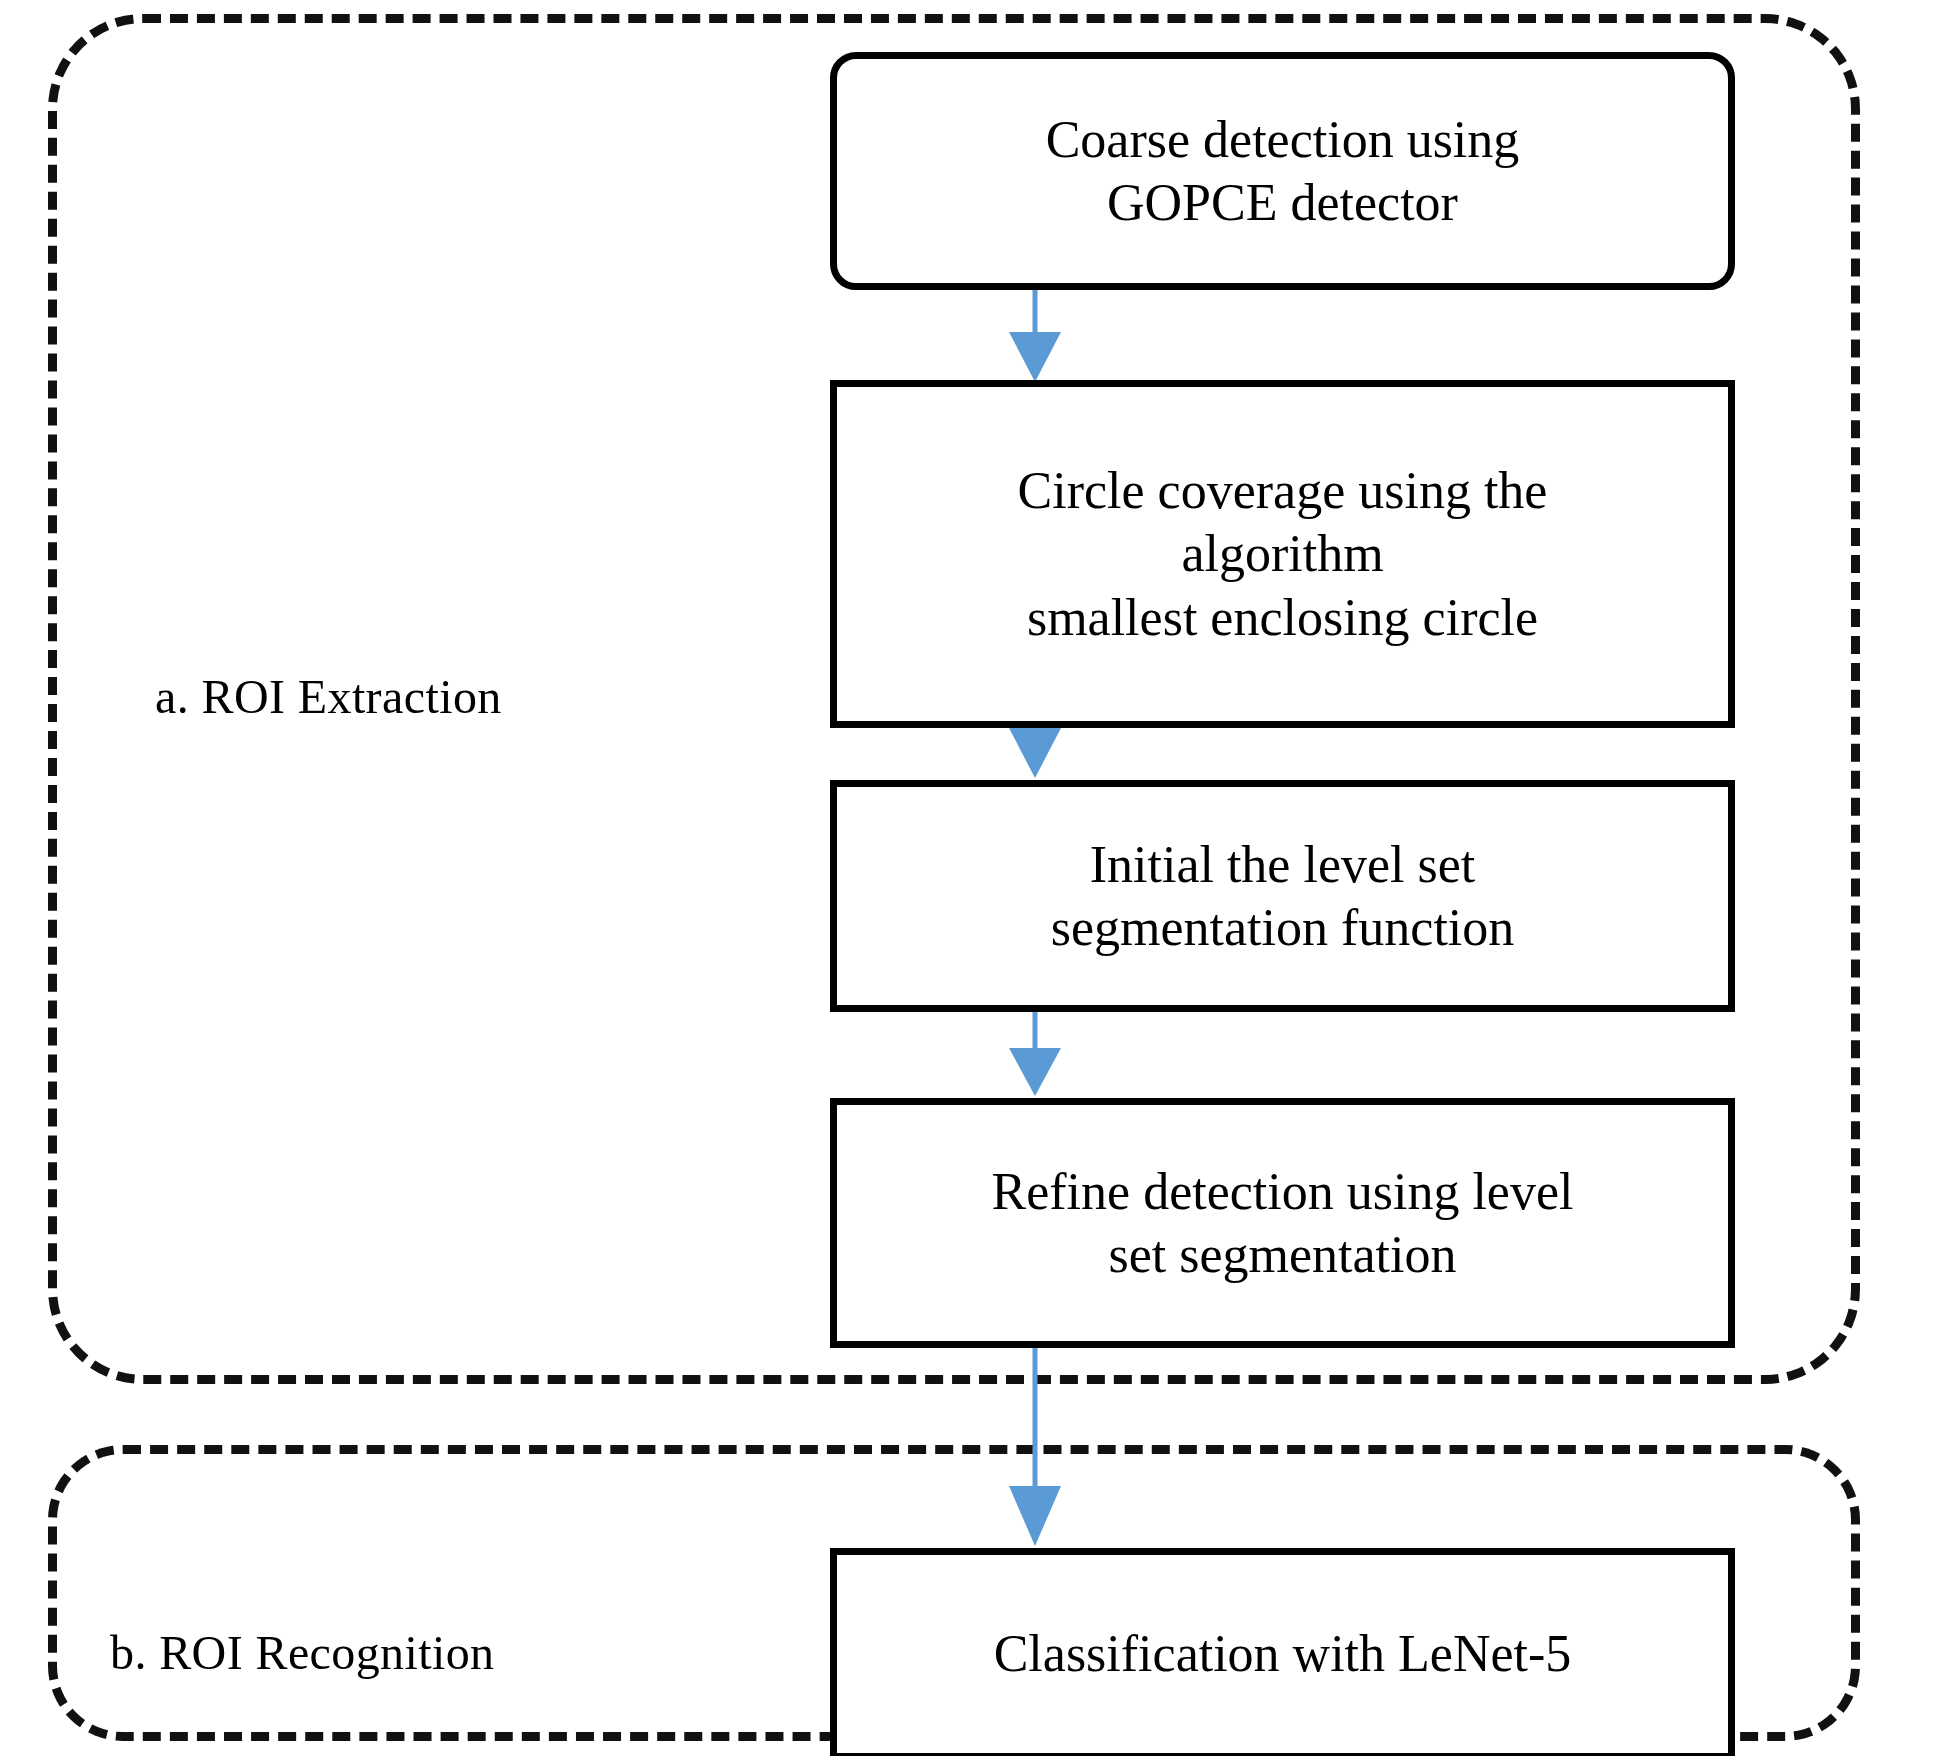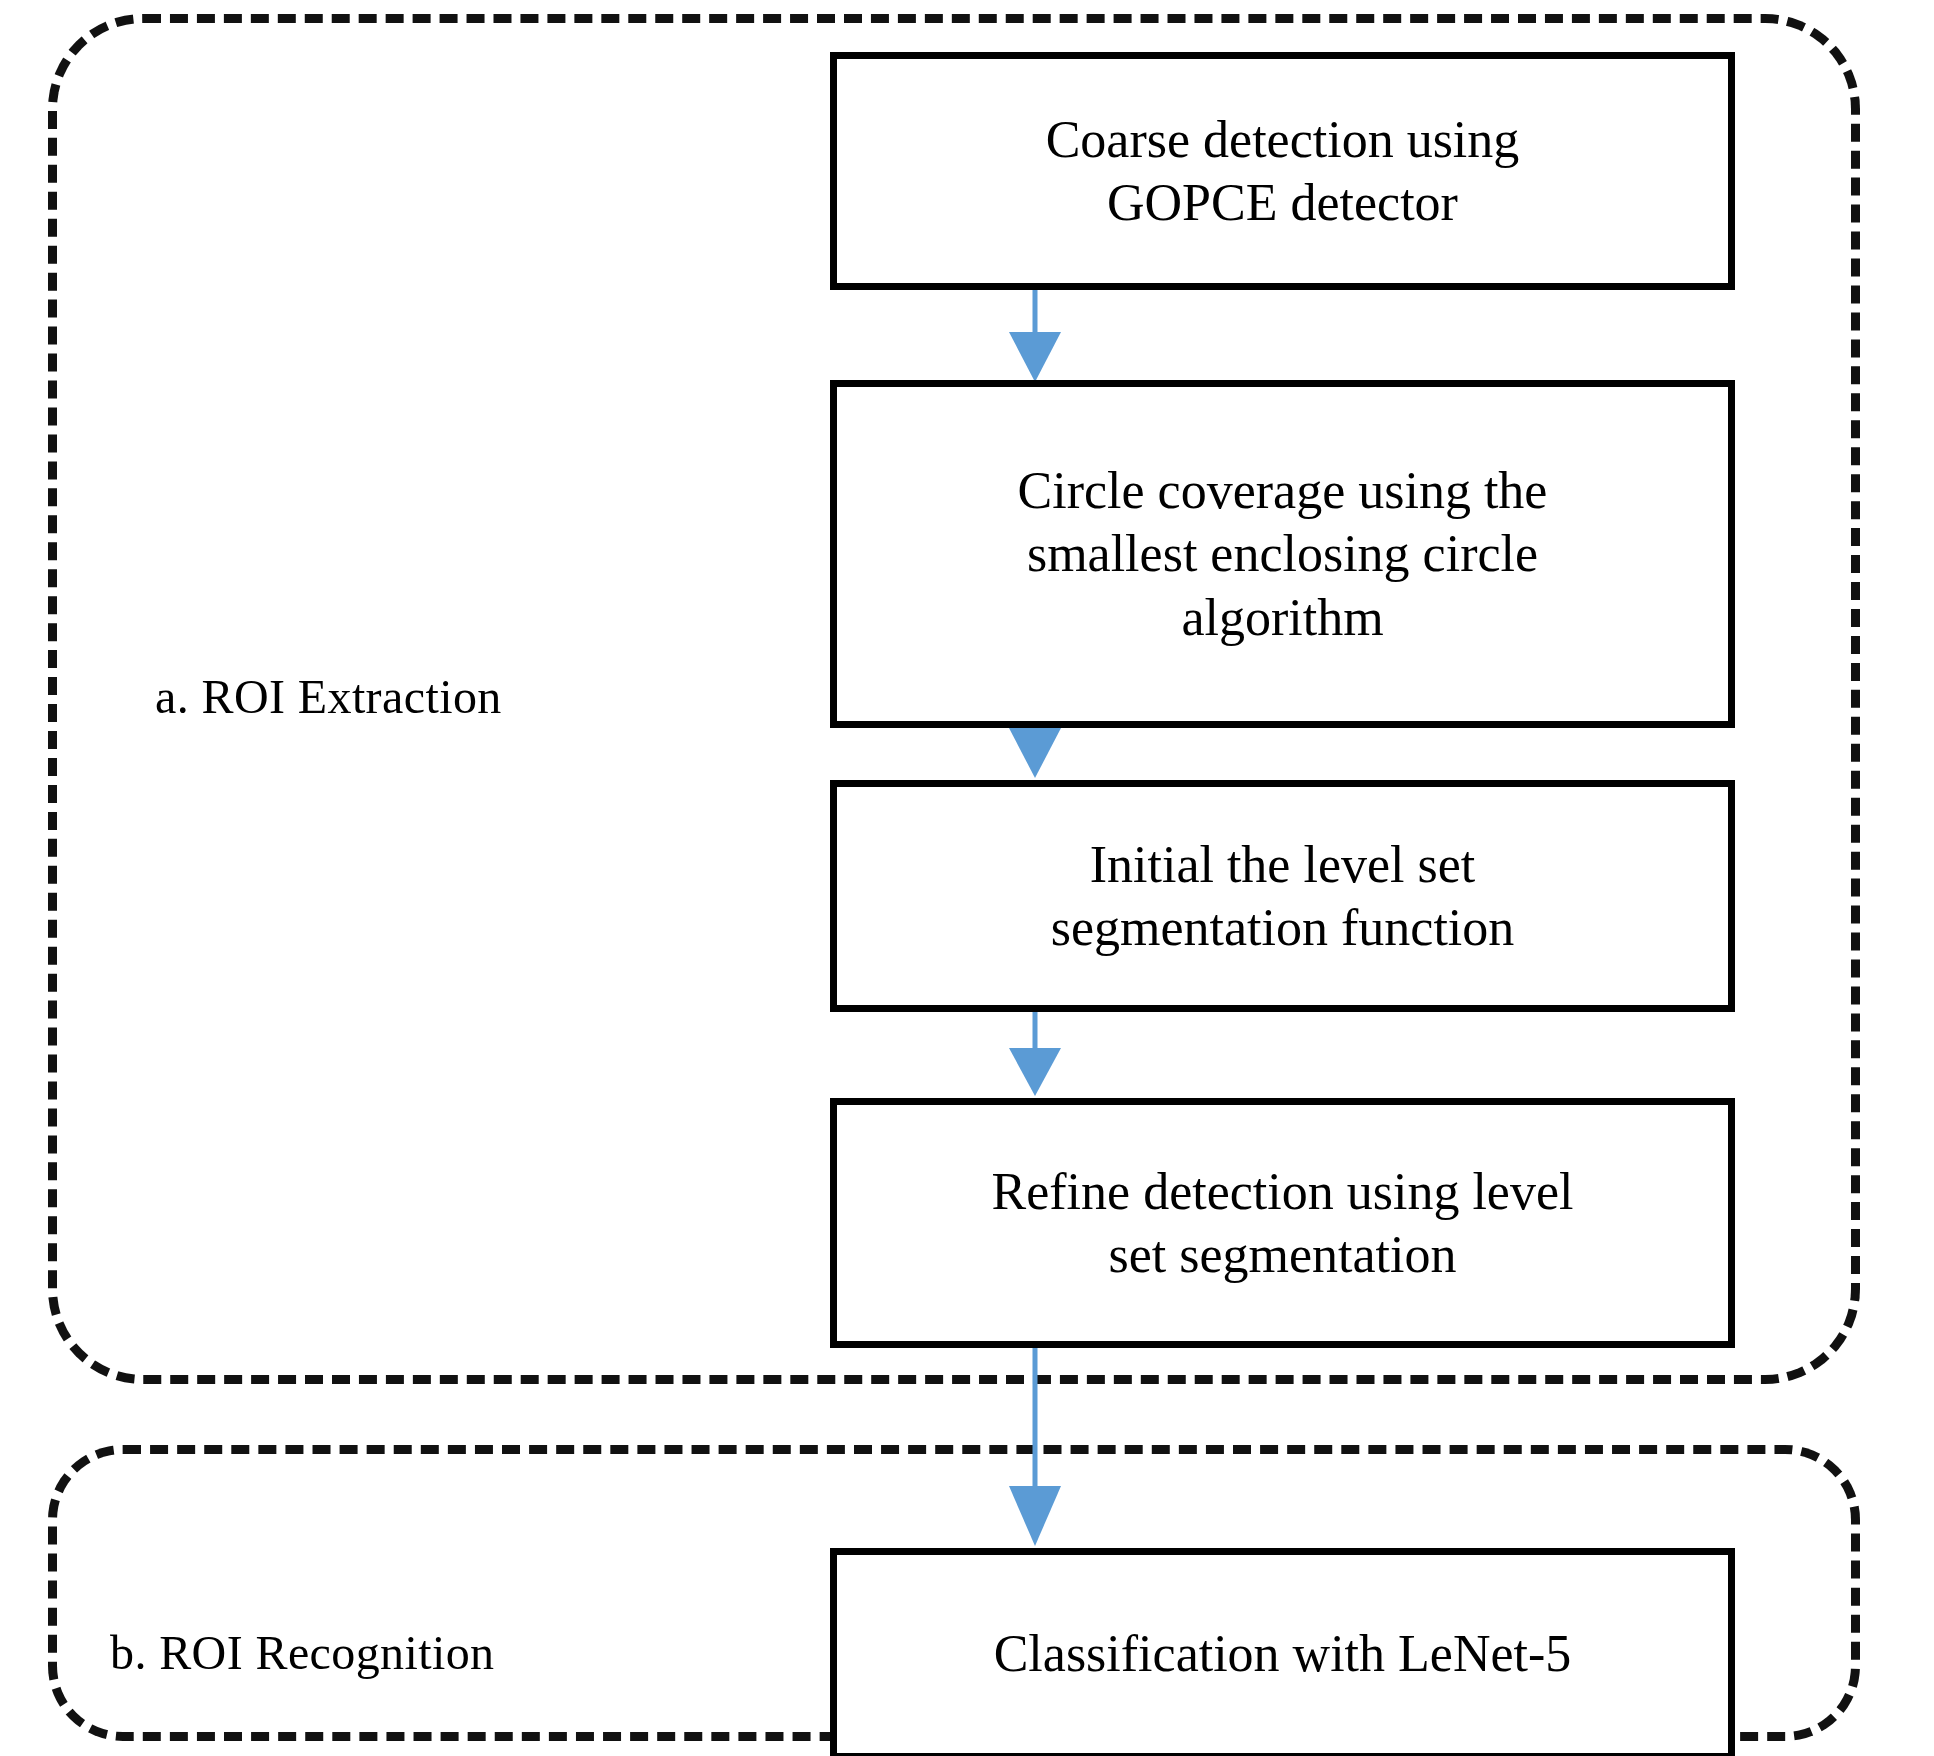--- a/index.html
+++ b/index.html
@@ -68,21 +68,21 @@
     display: flex;
     align-items: center;
     justify-content: center;
     text-align: center;
     font-size: 52px;
     line-height: 1.22;
     padding: 6px 26px;
   }
   .flow-box span { display: block; }
 
-  #box-coarse-detection   { left: 830px; top: 52px;   width: 905px; height: 238px; }
+  #box-coarse-detection   { left: 830px; top: 52px;   width: 905px; height: 238px; border-radius: 26px; }
   #box-circle-coverage    { left: 830px; top: 380px;  width: 905px; height: 348px; }
   #box-init-levelset      { left: 830px; top: 780px;  width: 905px; height: 232px; }
   #box-refine-detection   { left: 830px; top: 1098px; width: 905px; height: 250px; }
   #box-classification     { left: 830px; top: 1548px; width: 905px; height: 212px; }
 
   
   .arrow {
     position: absolute;
     left: 0;
     top: 0;
@@ -128,22 +128,22 @@
   <div class="flow-box" id="box-coarse-detection">
     <div>
       <span>Coarse detection using</span>
       <span>GOPCE detector</span>
     </div>
   </div>
 
   <div class="flow-box" id="box-circle-coverage">
     <div>
       <span>Circle coverage using the</span>
+      <span>algorithm</span>
       <span>smallest enclosing circle</span>
-      <span>algorithm</span>
     </div>
   </div>
 
   <div class="flow-box" id="box-init-levelset">
     <div>
       <span>Initial the level set</span>
       <span>segmentation function</span>
     </div>
   </div>
 

